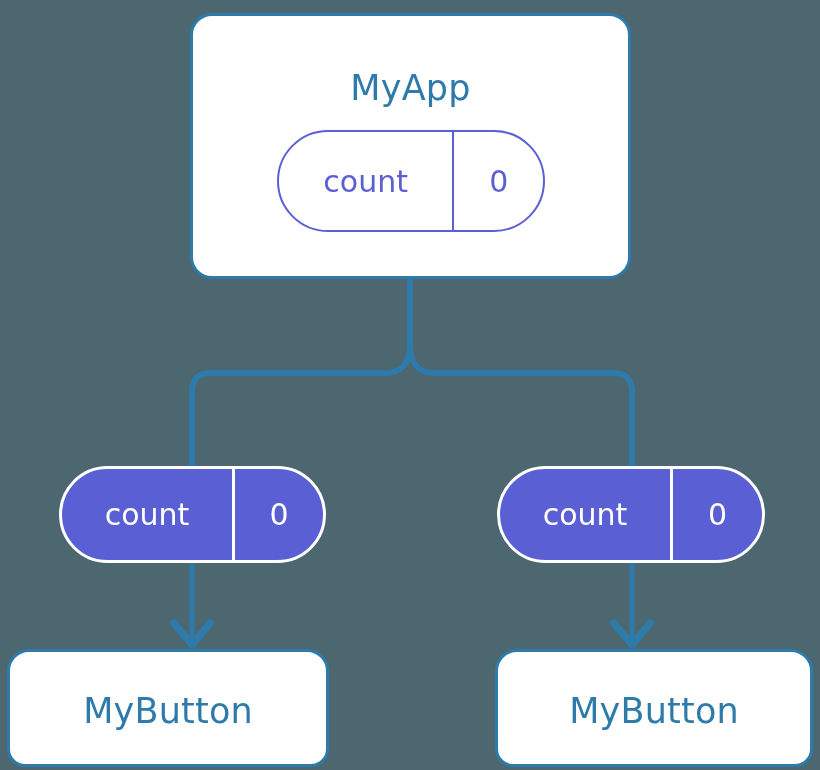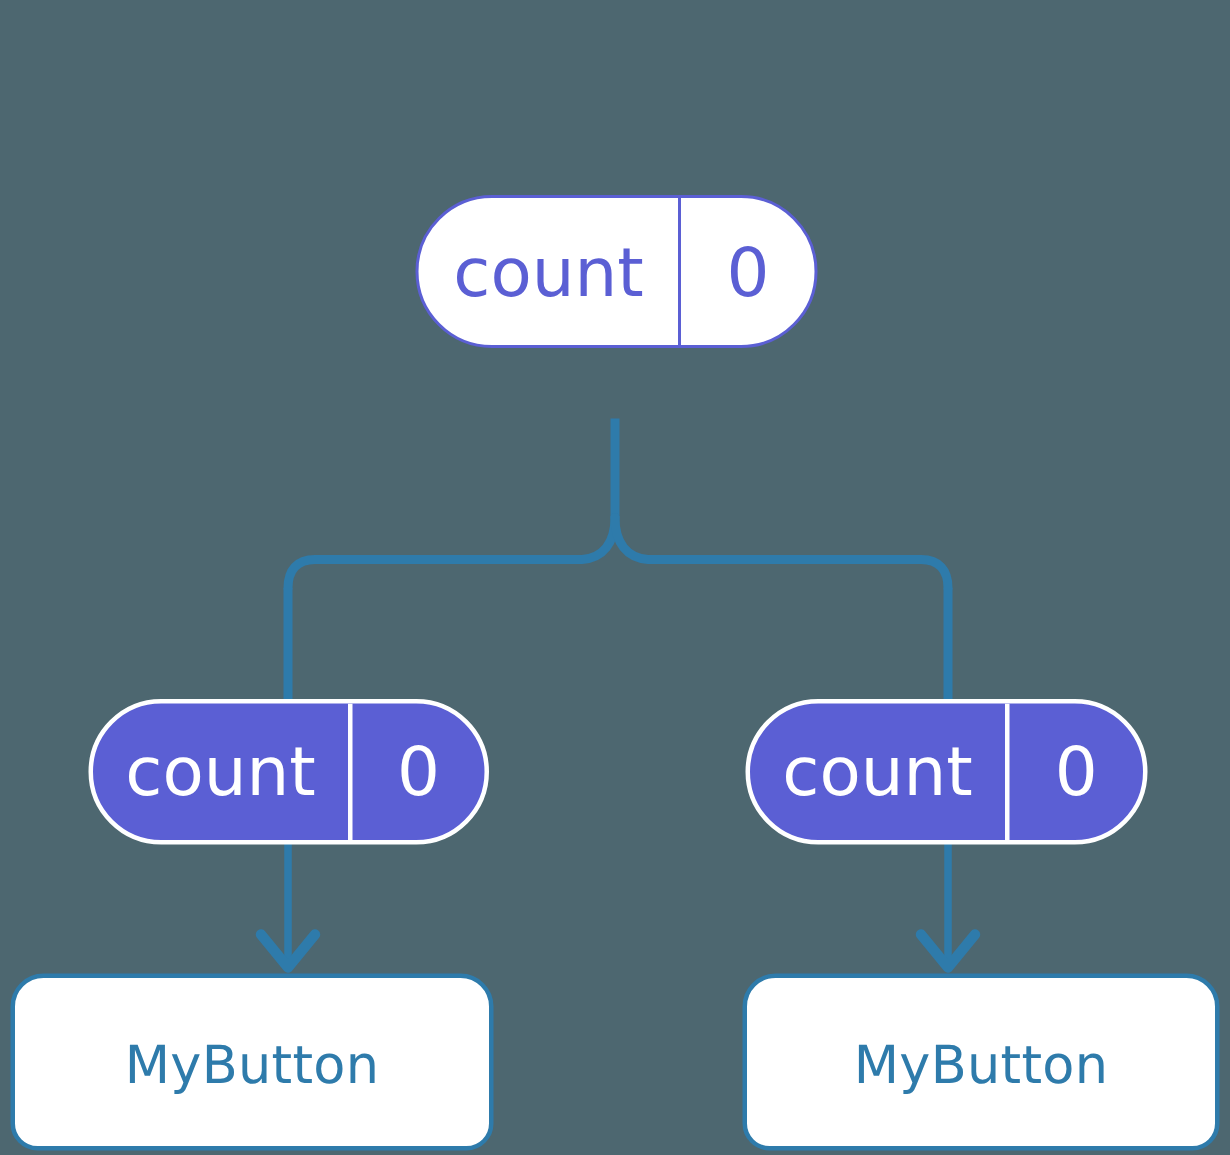--- a/index.html
+++ b/index.html
@@ -87,21 +87,21 @@
     align-items: stretch;
     border-radius: 999px;
     overflow: hidden;
     z-index: 4;
   }
   .state-pill .pill-key,
   .state-pill .pill-value {
     display: flex;
     align-items: center;
     justify-content: center;
-    font-size: 45px;
+    font-size: 30px;
     font-weight: 400;
     white-space: nowrap;
   }
 
   
   .state-pill.outlined {
     background: #ffffff;
     border: 2px solid #5b5fd4;
   }
   .state-pill.outlined .pill-key,
@@ -168,20 +168,23 @@
 
     <path d="M 632 392 L 632 468" fill="none" stroke="#2e7bab" stroke-width="6"></path>
 
     <path d="M 192 560 L 192 645" fill="none" stroke="#2e7bab" stroke-width="5"></path>
     <path d="M 174 623 L 192 645 L 210 623" fill="none" stroke="#2e7bab" stroke-width="7" stroke-linecap="round" stroke-linejoin="round"></path>
 
     <path d="M 632 560 L 632 645" fill="none" stroke="#2e7bab" stroke-width="5"></path>
     <path d="M 614 623 L 632 645 L 650 623" fill="none" stroke="#2e7bab" stroke-width="7" stroke-linecap="round" stroke-linejoin="round"></path>
   </svg>
 
+  <div id="root-card" class="component-card">
+    <div class="component-title">MyApp</div>
+  </div>
 
   <div id="root-state-pill" class="state-pill outlined">
     <div class="pill-key">count</div>
     <div class="pill-value">0</div>
   </div>
 
   <div id="prop-pill-left" class="state-pill filled">
     <div class="pill-key">count</div>
     <div class="pill-value">0</div>
   </div>

